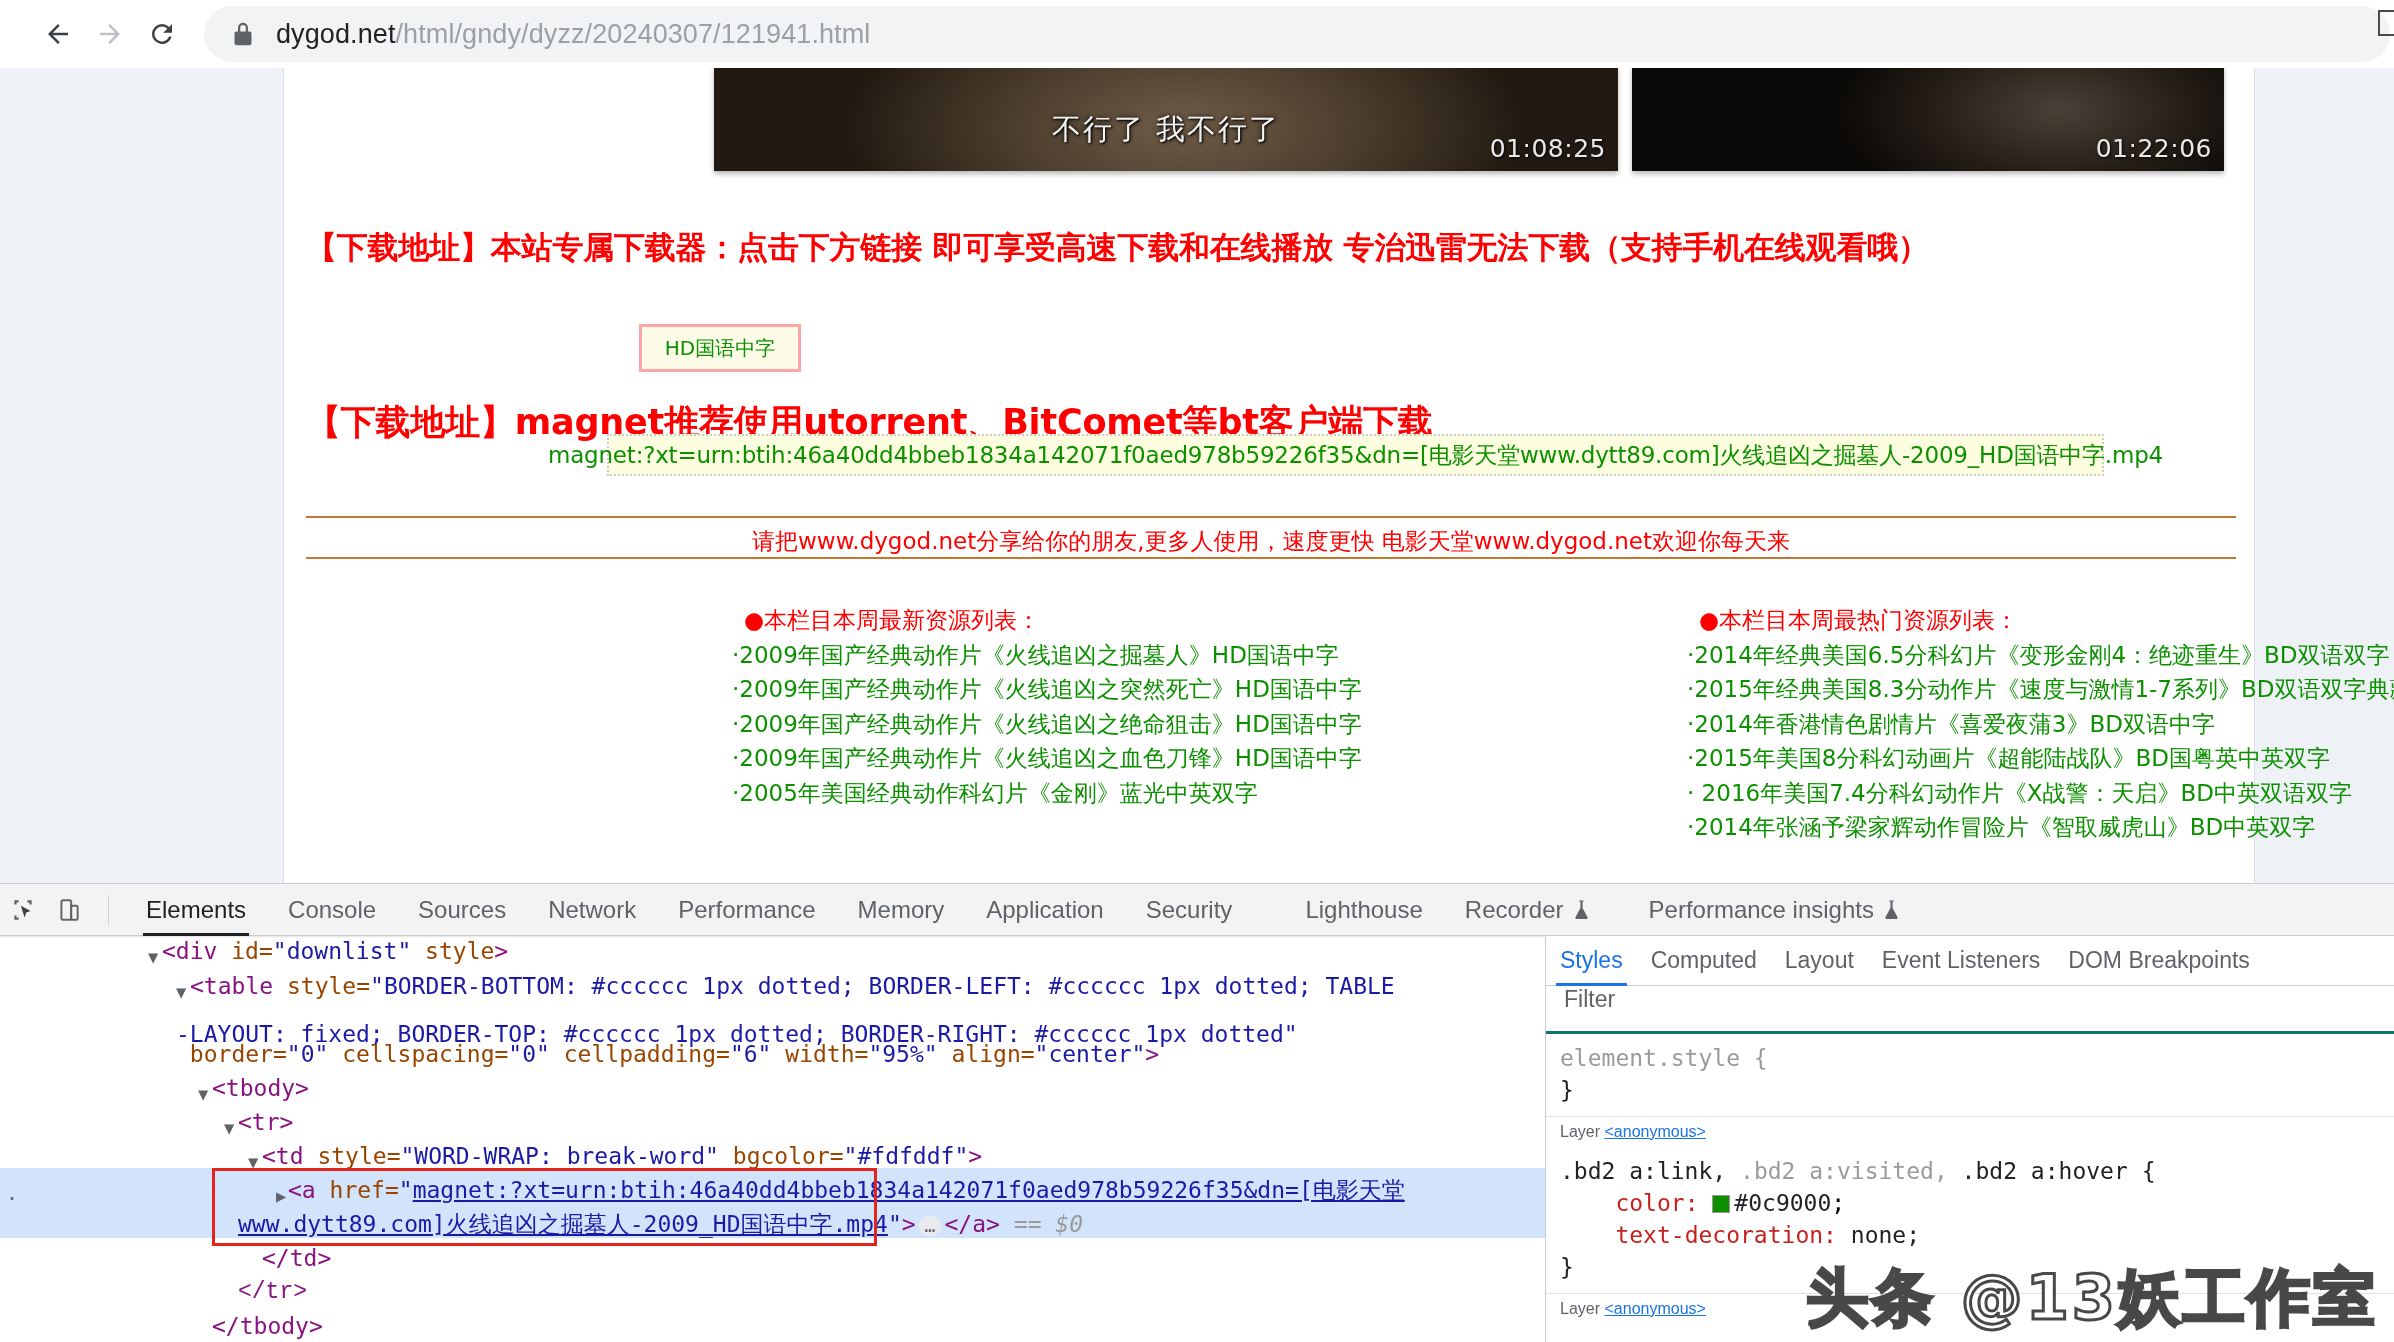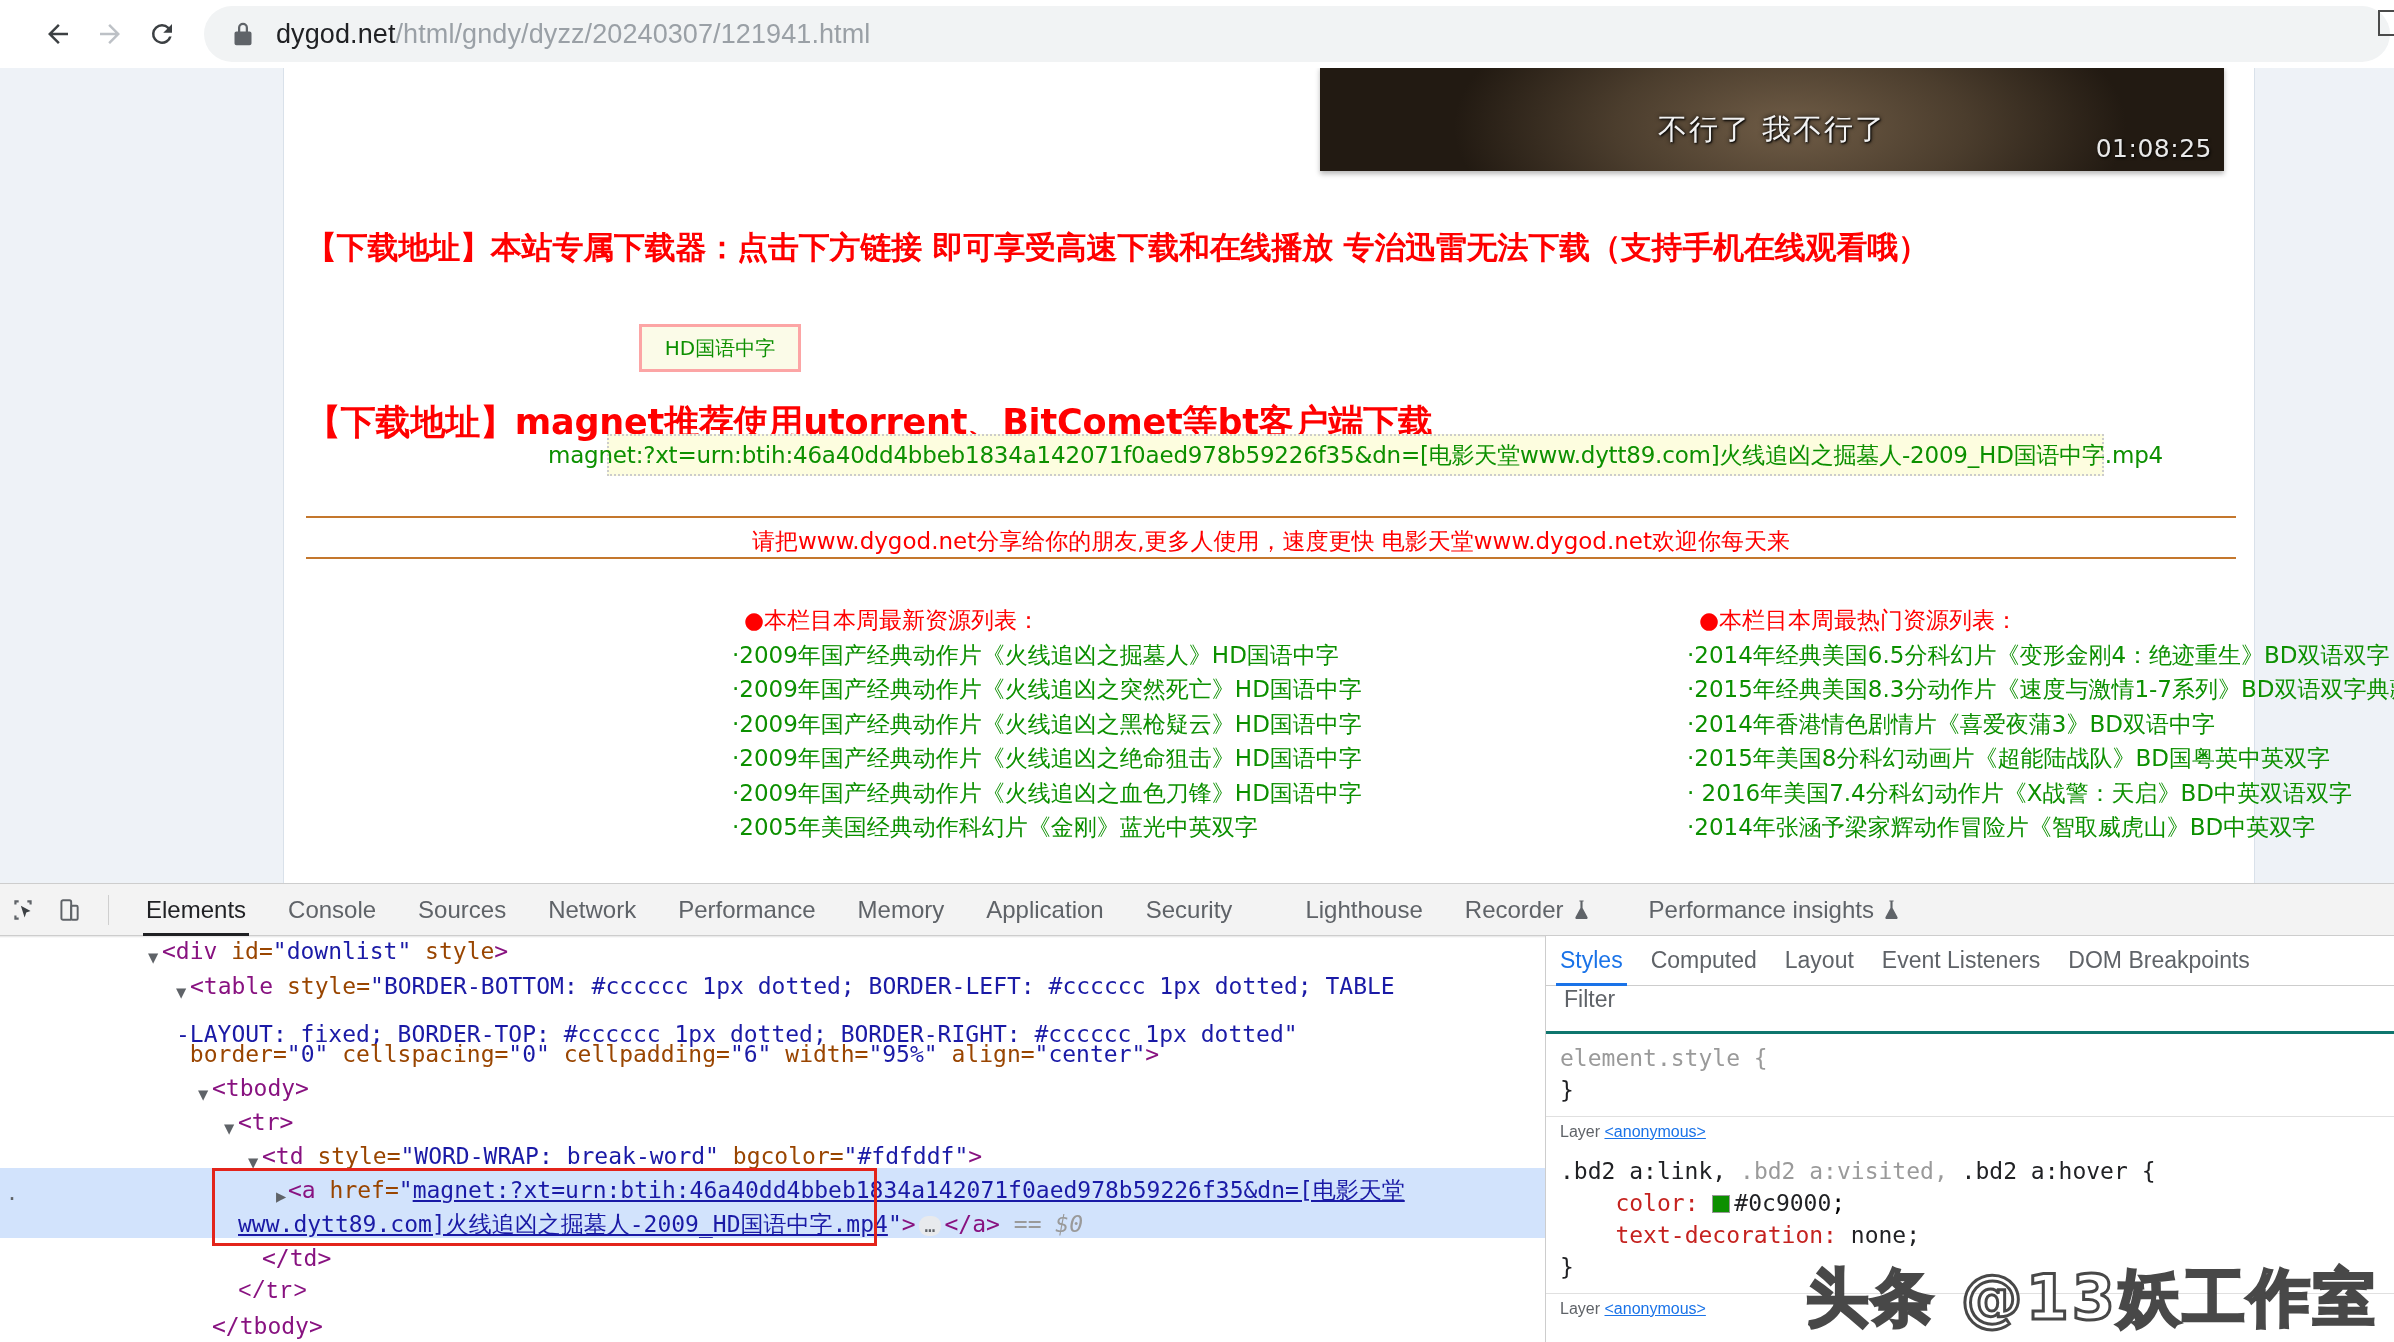--- a/index.html
+++ b/index.html
@@ -376,41 +376,43 @@
 </div>
 
 <div class="page-viewport">
   <div class="page-column">
 
     <div class="thumb-strip">
       <div class="thumb one">
         <div class="thumb-sub">不行了 我不行了</div>
         <div class="thumb-time">01:08:25</div>
       </div>
+      <div class="thumb two">
+        <div class="thumb-time">01:22:06</div>
+      </div>
     </div>
 
     <div class="headline h1">【下载地址】本站专属下载器：点击下方链接 即可享受高速下载和在线播放 专治迅雷无法下载（支持手机在线观看哦）</div>
 
     <div class="hd-button">HD国语中字</div>
 
     <div class="headline h2">【下载地址】magnet推荐使用utorrent、BitComet等bt客户端下载</div>
 
     <div class="magnet-box">
       <span class="magnet-link">magnet:?xt=urn:btih:46a40dd4bbeb1834a142071f0aed978b59226f35&amp;dn=[电影天堂www.dytt89.com]火线追凶之掘墓人-2009_HD国语中字.mp4</span>
     </div>
 
     <div class="rule r1"></div>
     <div class="share-note">请把www.dygod.net分享给你的朋友,更多人使用，速度更快 电影天堂www.dygod.net欢迎你每天来</div>
     <div class="rule r2"></div>
 
     <div class="res-col left">
       <div class="res-head">●本栏目本周最新资源列表：</div>
       <div class="res-item">·2009年国产经典动作片《火线追凶之掘墓人》HD国语中字</div>
       <div class="res-item">·2009年国产经典动作片《火线追凶之突然死亡》HD国语中字</div>
-      <div class="res-item">·2009年国产经典动作片《火线追凶之黑枪疑云》HD国语中字</div>
       <div class="res-item">·2009年国产经典动作片《火线追凶之绝命狙击》HD国语中字</div>
       <div class="res-item">·2009年国产经典动作片《火线追凶之血色刀锋》HD国语中字</div>
       <div class="res-item">·2005年美国经典动作科幻片《金刚》蓝光中英双字</div>
     </div>
 
     <div class="res-col right">
       <div class="res-head">●本栏目本周最热门资源列表：</div>
       <div class="res-item">·2014年经典美国6.5分科幻片《变形金刚4：绝迹重生》BD双语双字</div>
       <div class="res-item">·2015年经典美国8.3分动作片《速度与激情1-7系列》BD双语双字典藏版</div>
       <div class="res-item">·2014年香港情色剧情片《喜爱夜蒲3》BD双语中字</div>

